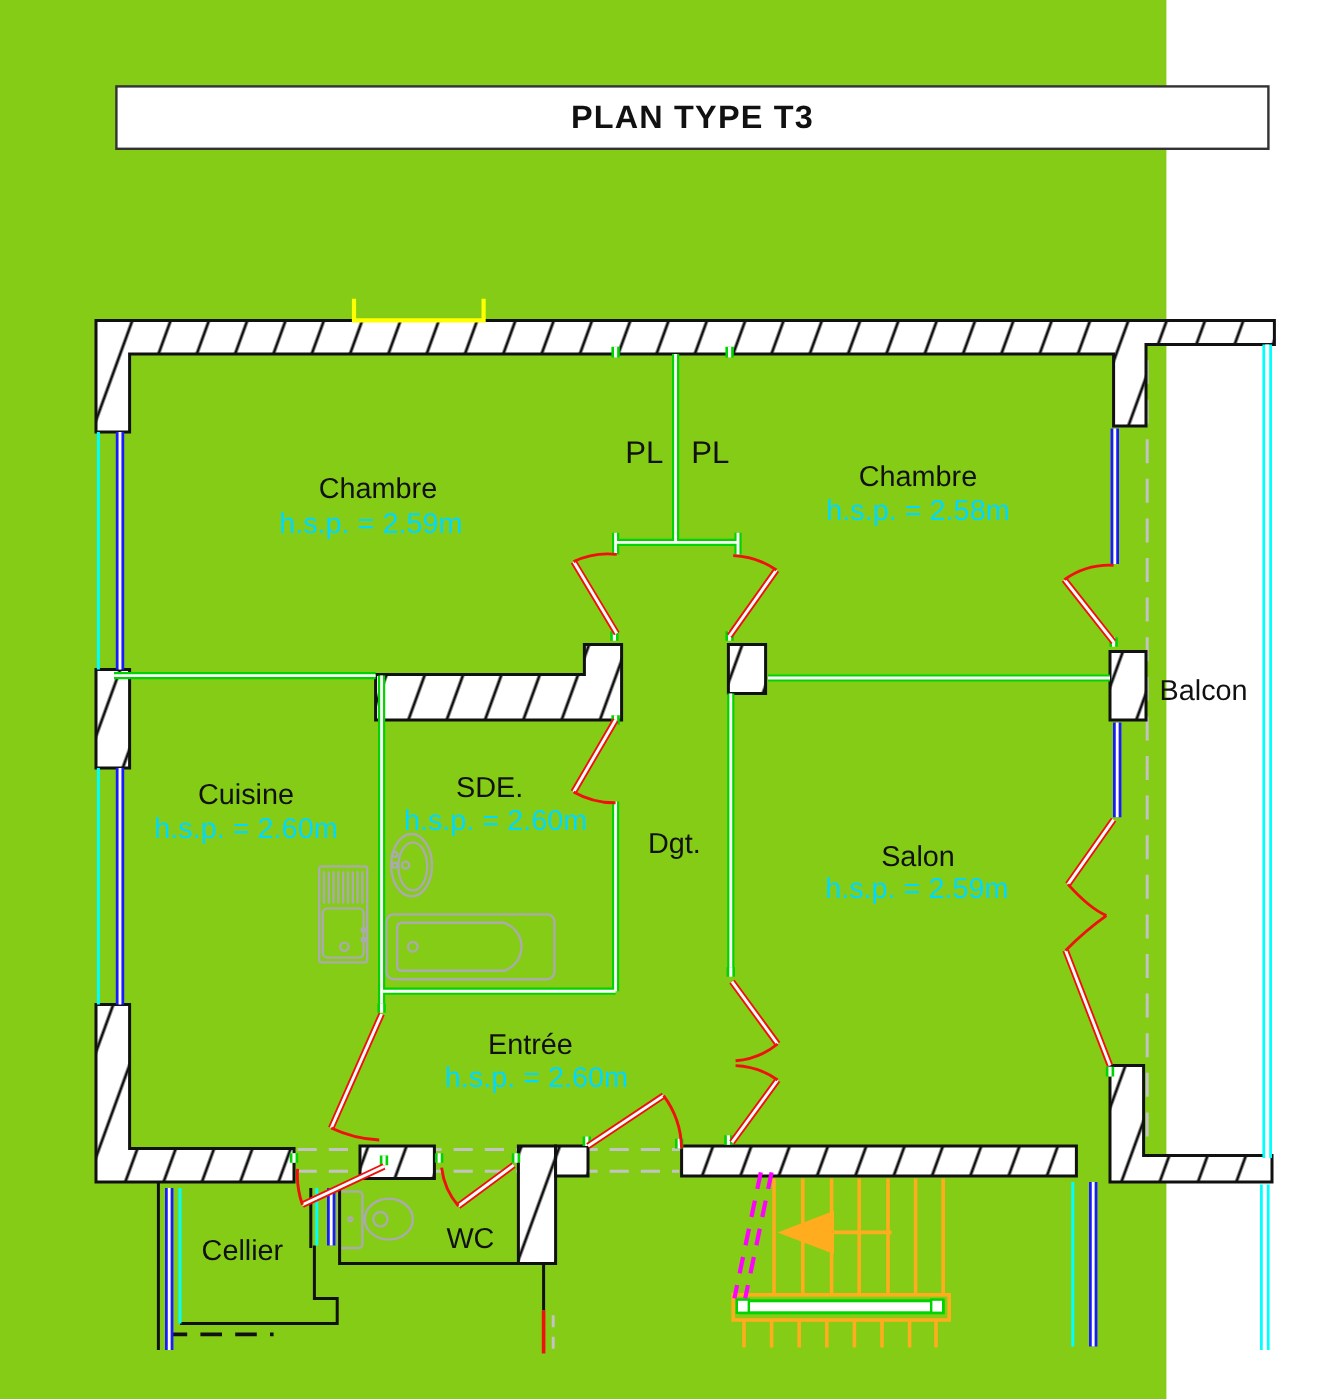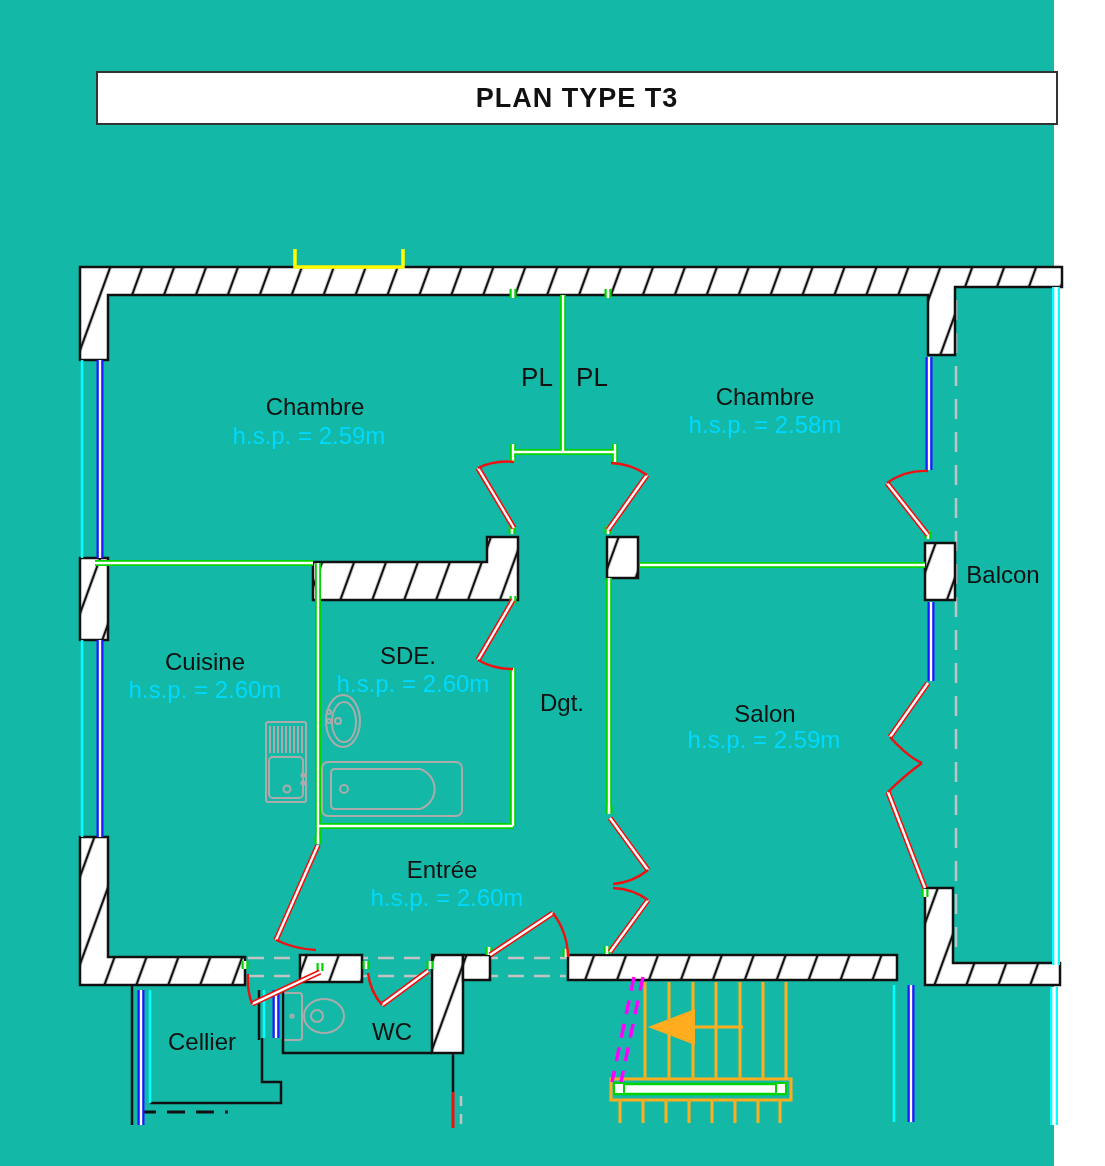--- a/index.html
+++ b/index.html
@@ -1,16 +1,16 @@
 <!DOCTYPE html>
 <html style="--wall: #111111; --text: #111111; --green: #00d400; --red: #f01010; --blue: #1a1aff; --cyan: #00ffff; --cyantext: #00d9ff; --orange: #ffad1f; --magenta: #ff00ff; --yellow: #ffff00; --graydash: #c3c3c3; --fixture: #ababab;"><head>
 <meta charset="utf-8">
 <style>
   html,body { margin:0; padding:0; background:#fff; }
-  .page { width:1054px; height:1166px; position:relative; background:#14b8a6; }
+  .page { width:972px; height:1166px; position:relative; background:#84cc16; }
   svg text { font-family:"Liberation Sans", sans-serif; }
   .title-text { font-size:27px; font-weight:700; fill:var(--text); letter-spacing:1px; }
   .room  { font-size:24px; fill:var(--text); }
   .hsp   { font-size:24px; fill:var(--cyantext); }
   .pl    { font-size:26px; fill:var(--text); }
   .wall  { fill:url(#hatch); stroke:var(--wall); stroke-width:2.5; }
   .blk   { stroke:var(--wall); fill:none; stroke-width:2.5; }
   .fix   { stroke:var(--fixture); fill:none; stroke-width:2; }
   .dbl-in { stroke:#fff !important; stroke-width:2.4; fill:none; }
   .cyw.dbl-in { stroke-width:3.4; }

